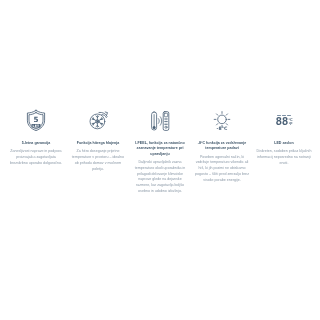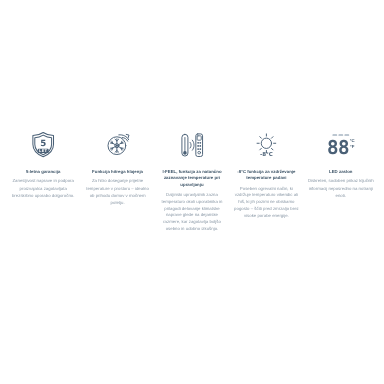--- a/index.html
+++ b/index.html
@@ -89,21 +89,21 @@
     height: 0.9px;
     background: #7b8fa3;
     border-radius: 0.5px;
   }
   .led-row {
     display: flex;
     align-items: flex-start;
   }
   .led-digits {
     font-family: "DejaVu Sans Mono", monospace;
-    font-size: 16px;
+    font-size: 11px;
     font-weight: bold;
     color: #4a6076;
     letter-spacing: -0.4px;
     line-height: 0.95;
   }
   .led-units {
     display: flex;
     flex-direction: column;
     font-size: 3.6px;
     color: #4a6076;

